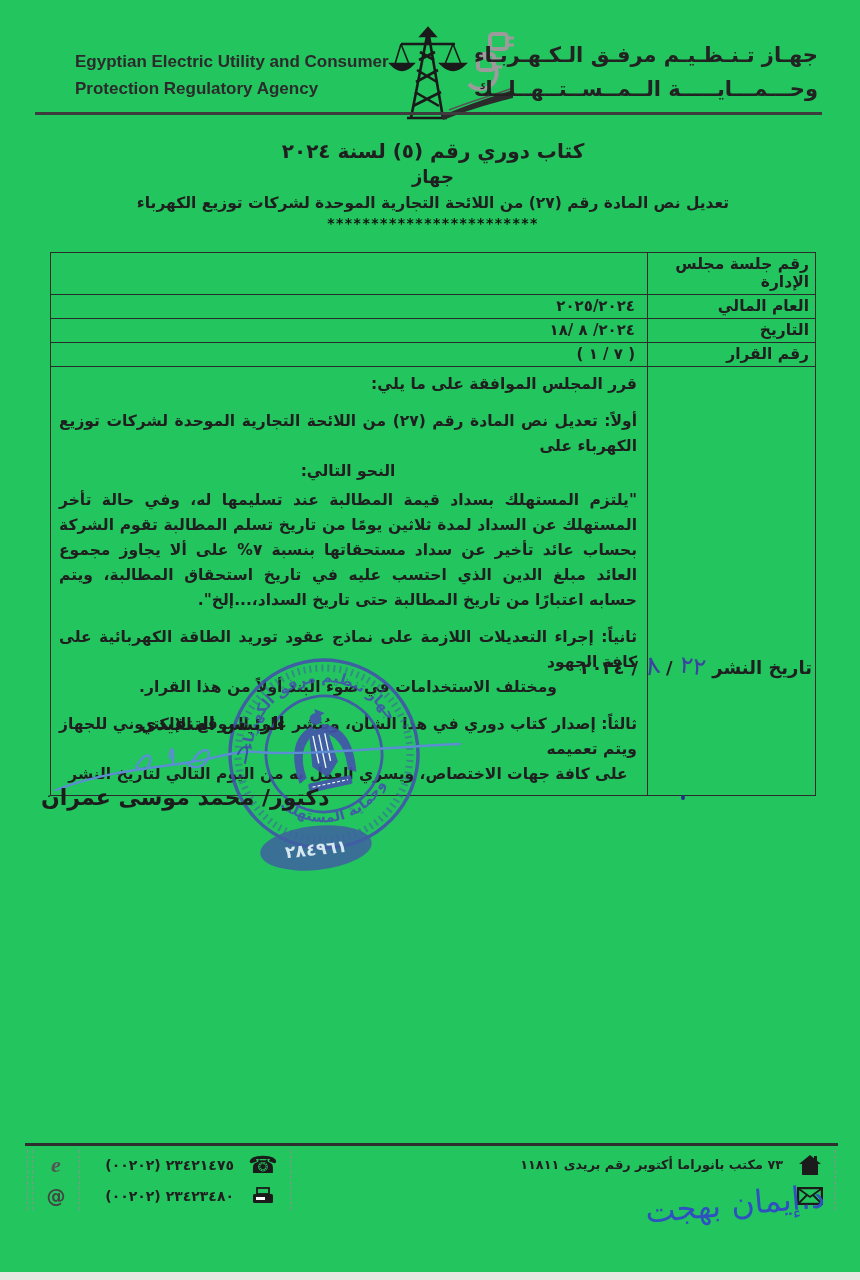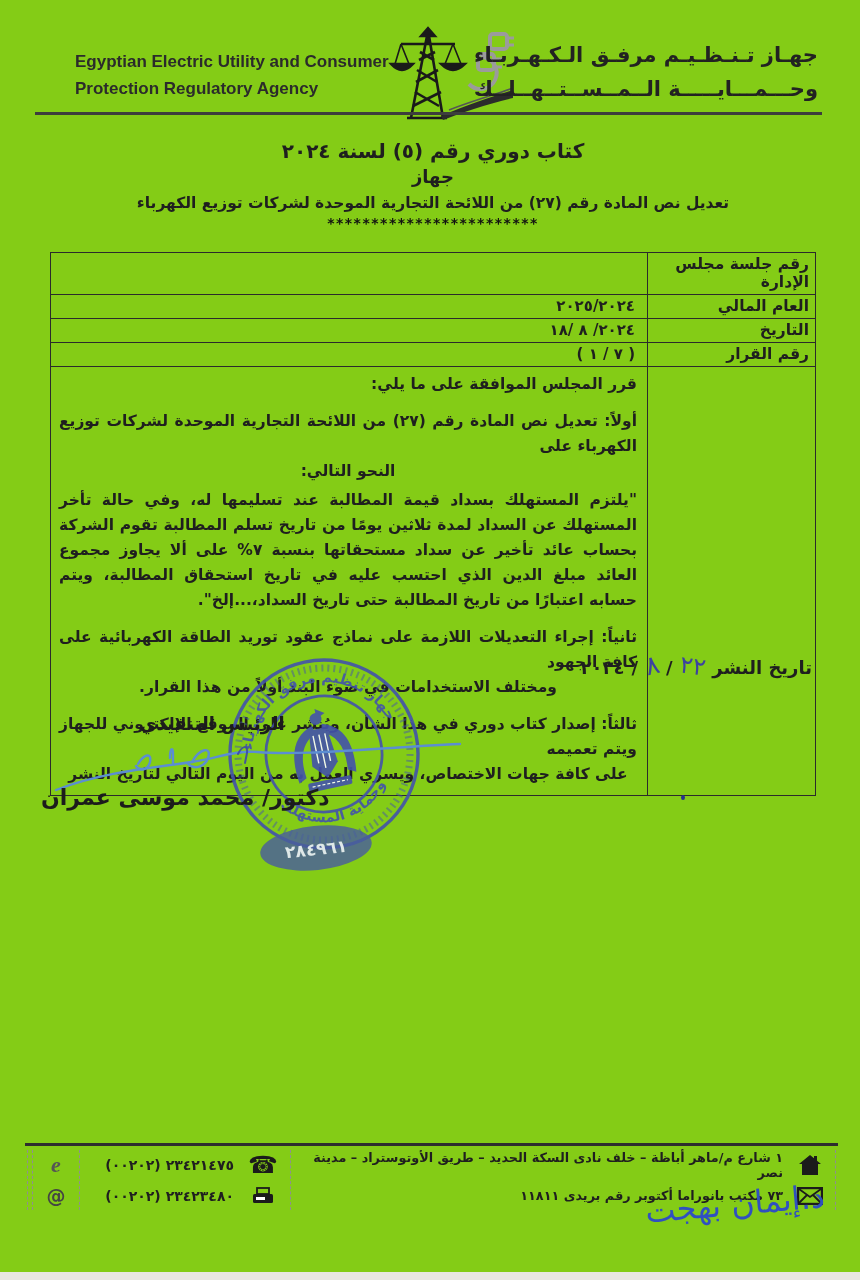--- a/index.html
+++ b/index.html
@@ -1,16 +1,16 @@
 <!DOCTYPE html>
 <html lang="ar"><head>
 <meta charset="utf-8">
 <style>
   html,body{margin:0;padding:0;background:#ffffff;}
-  .page{position:relative;width:860px;height:1280px;background:#84cc16;overflow:hidden;
+  .page{position:relative;width:860px;height:1280px;background:#22c55e;overflow:hidden;
         font-family:"DejaVu Sans",sans-serif;color:#1f1f1f;}
   
   .hdr-en{position:absolute;left:75px;top:48px;font-family:"Liberation Sans",sans-serif;
           font-weight:bold;font-size:17px;line-height:27px;color:#2b2b2b;}
   .logo{position:absolute;left:383px;top:26px;}
   .hdr-ar{position:absolute;right:42px;top:38px;text-align:right;font-weight:bold;
           font-size:21px;line-height:34px;color:#222;}
   .hdr-rule{position:absolute;left:35px;top:112px;width:787px;height:3px;background:#3d3d3d;}
   
   .titles{position:absolute;left:50px;top:139px;width:766px;text-align:center;direction:rtl;}
@@ -251,21 +251,20 @@
       <div class="fcell">
         <svg width="24" height="18" viewBox="0 0 24 18">
           <rect x="2" y="7" width="20" height="9" rx="1.5" fill="#1b1b1b"></rect>
           <rect x="6" y="1" width="12" height="6" fill="none" stroke="#1b1b1b" stroke-width="1.8"></rect>
           <rect x="5" y="10" width="9" height="3" fill="#ffffff"></rect>
         </svg>
       </div>
     </div>
     <div class="fsep"></div>
     <div class="fcol faddr">
-      <div class="fcell">١ شارع م/ماهر أباظة – خلف نادى السكة الحديد – طريق الأوتوستراد – مدينة نصر</div>
       <div class="fcell">٧٣ مكتب بانوراما أكتوبر  رقم بريدى ١١٨١١</div>
     </div>
     <div class="fcol fhome">
       <div class="fcell">
         <svg width="24" height="22" viewBox="0 0 24 22">
           <path d="M12,1 L23,10 L20,10 L20,21 L4,21 L4,10 L1,10 Z" fill="#1b1b1b"></path>
           <rect x="16" y="2" width="3" height="5" fill="#1b1b1b"></rect>
         </svg>
       </div>
       <div class="fcell">

